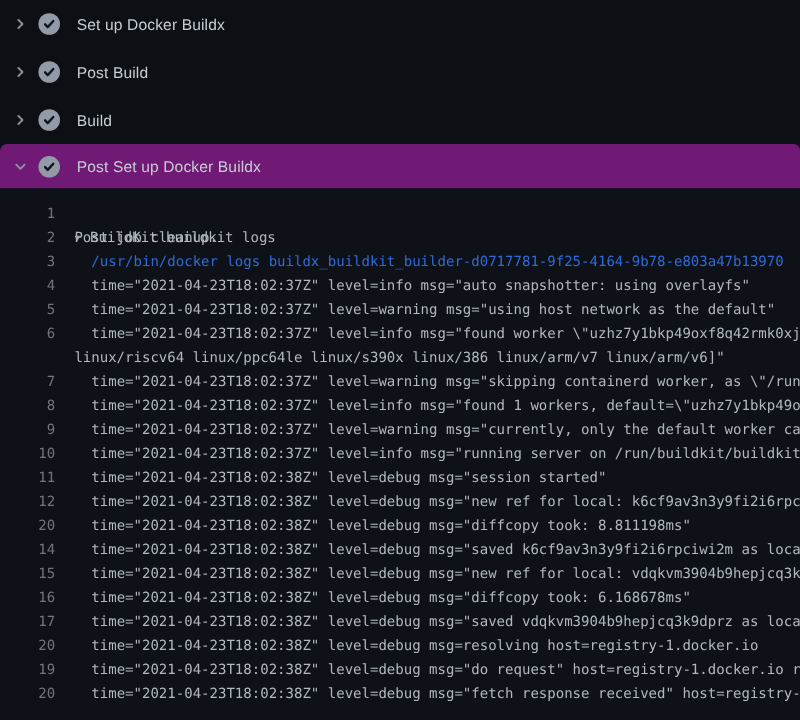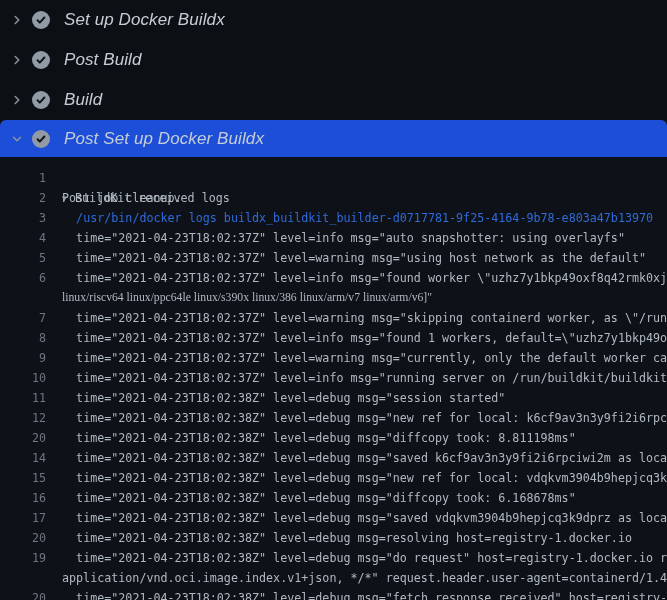--- a/index.html
+++ b/index.html
@@ -10,30 +10,30 @@
   }
   .app{width:667px;height:600px;overflow:hidden;}
 
   
   .steps{background:#0c1015;}
   .step-row{
     height:40px;display:flex;align-items:center;
     padding-left:10px;cursor:pointer;box-sizing:border-box;
   }
   .step-row.expanded{
-    height:37px;background:#1d4ed8;border-radius:6px 6px 0 0;
+    height:37px;background:#701a75;border-radius:6px 6px 0 0;
   }
   .chev{width:14px;height:16px;margin-right:8px;display:flex;align-items:center;justify-content:center;flex:0 0 14px;}
   .chev svg{display:block;}
   .check{
     width:18px;height:18px;border-radius:50%;background:#929aa5;
     display:flex;align-items:center;justify-content:center;
     margin-right:14px;flex:0 0 18px;
   }
-  .step-label{color:#c6cdd5;font-size:17px;letter-spacing:.1px;font-style:italic;}
+  .step-label{color:#c6cdd5;font-size:13px;letter-spacing:.1px;}
 
   
   .log{
     background:#0e1218;height:443px;box-sizing:border-box;padding-top:11px;
     font-family:"DejaVu Sans Mono","Liberation Mono",monospace;
     font-size:11.7px;color:#b0b8c1;overflow:hidden;
   }
   .log-row{display:flex;height:20px;line-height:20px;white-space:pre;}
   .gutter{
     flex:0 0 46px;width:46px;text-align:right;color:#6e7681;
@@ -108,21 +108,21 @@
   </div>
 </div>
   <div class="log" id="log">
   <div class="log-row">
     <span class="gutter">1</span>
     <span class="ltext" style="padding-left: 0px; margin-top: 20px;">Post job cleanup.</span>
   </div>
 
   <div class="log-row">
     <span class="gutter">2</span>
-    <span class="ltext" style="padding-left: 0px;"><span class="toggle-tri">▼</span><span>BuildKit received logs</span></span>
+    <span class="ltext" style="padding-left: 0px;"><span class="toggle-tri">▼</span><span>BuildKit buildkit logs</span></span>
   </div>
 
   <div class="log-row">
     <span class="gutter">3</span>
     <span class="ltext cmd" style="padding-left: 14.1px;">/usr/bin/docker logs buildx_buildkit_builder-d0717781-9f25-4164-9b78-e803a47b13970</span>
   </div>
 
   <div class="log-row">
     <span class="gutter">4</span>
     <span class="ltext" style="padding-left: 14.1px;">time="2021-04-23T18:02:37Z" level=info msg="auto snapshotter: using overlayfs"</span>
@@ -133,21 +133,21 @@
     <span class="ltext" style="padding-left: 14.1px;">time="2021-04-23T18:02:37Z" level=warning msg="using host network as the default"</span>
   </div>
 
   <div class="log-row">
     <span class="gutter">6</span>
     <span class="ltext" style="padding-left: 14.1px;">time="2021-04-23T18:02:37Z" level=info msg="found worker \"uzhz7y1bkp49oxf8q42rmk0xj</span>
   </div>
 
   <div class="log-row">
     <span class="gutter"></span>
-    <span class="ltext" style="padding-left: 0px; font-family: Liberation Serif, serif;">linux/riscv64 linux/ppc64le linux/s390x linux/386 linux/arm/v7 linux/arm/v6]"</span>
+    <span class="ltext" style="padding-left: 0px;">linux/riscv64 linux/ppc64le linux/s390x linux/386 linux/arm/v7 linux/arm/v6]"</span>
   </div>
 
   <div class="log-row">
     <span class="gutter">7</span>
     <span class="ltext" style="padding-left: 14.1px;">time="2021-04-23T18:02:37Z" level=warning msg="skipping containerd worker, as \"/run</span>
   </div>
 
   <div class="log-row">
     <span class="gutter">8</span>
     <span class="ltext" style="padding-left: 14.1px;">time="2021-04-23T18:02:37Z" level=info msg="found 1 workers, default=\"uzhz7y1bkp49o</span>
@@ -201,23 +201,19 @@
   <div class="log-row">
     <span class="gutter">20</span>
     <span class="ltext" style="padding-left: 14.1px;">time="2021-04-23T18:02:38Z" level=debug msg=resolving host=registry-1.docker.io</span>
   </div>
 
   <div class="log-row">
     <span class="gutter">19</span>
     <span class="ltext" style="padding-left: 14.1px;">time="2021-04-23T18:02:38Z" level=debug msg="do request" host=registry-1.docker.io r</span>
   </div>
 
-  <div class="log-row">
-    <span class="gutter"></span>
-    <span class="ltext" style="padding-left: 0px;">application/vnd.oci.image.index.v1+json, */*" request.header.user-agent=containerd/1.4</span>
-  </div>
 
   <div class="log-row">
     <span class="gutter">20</span>
     <span class="ltext" style="padding-left: 14.1px;">time="2021-04-23T18:02:38Z" level=debug msg="fetch response received" host=registry-</span>
   </div>
 </div>
 </div>
 
 </body></html>

